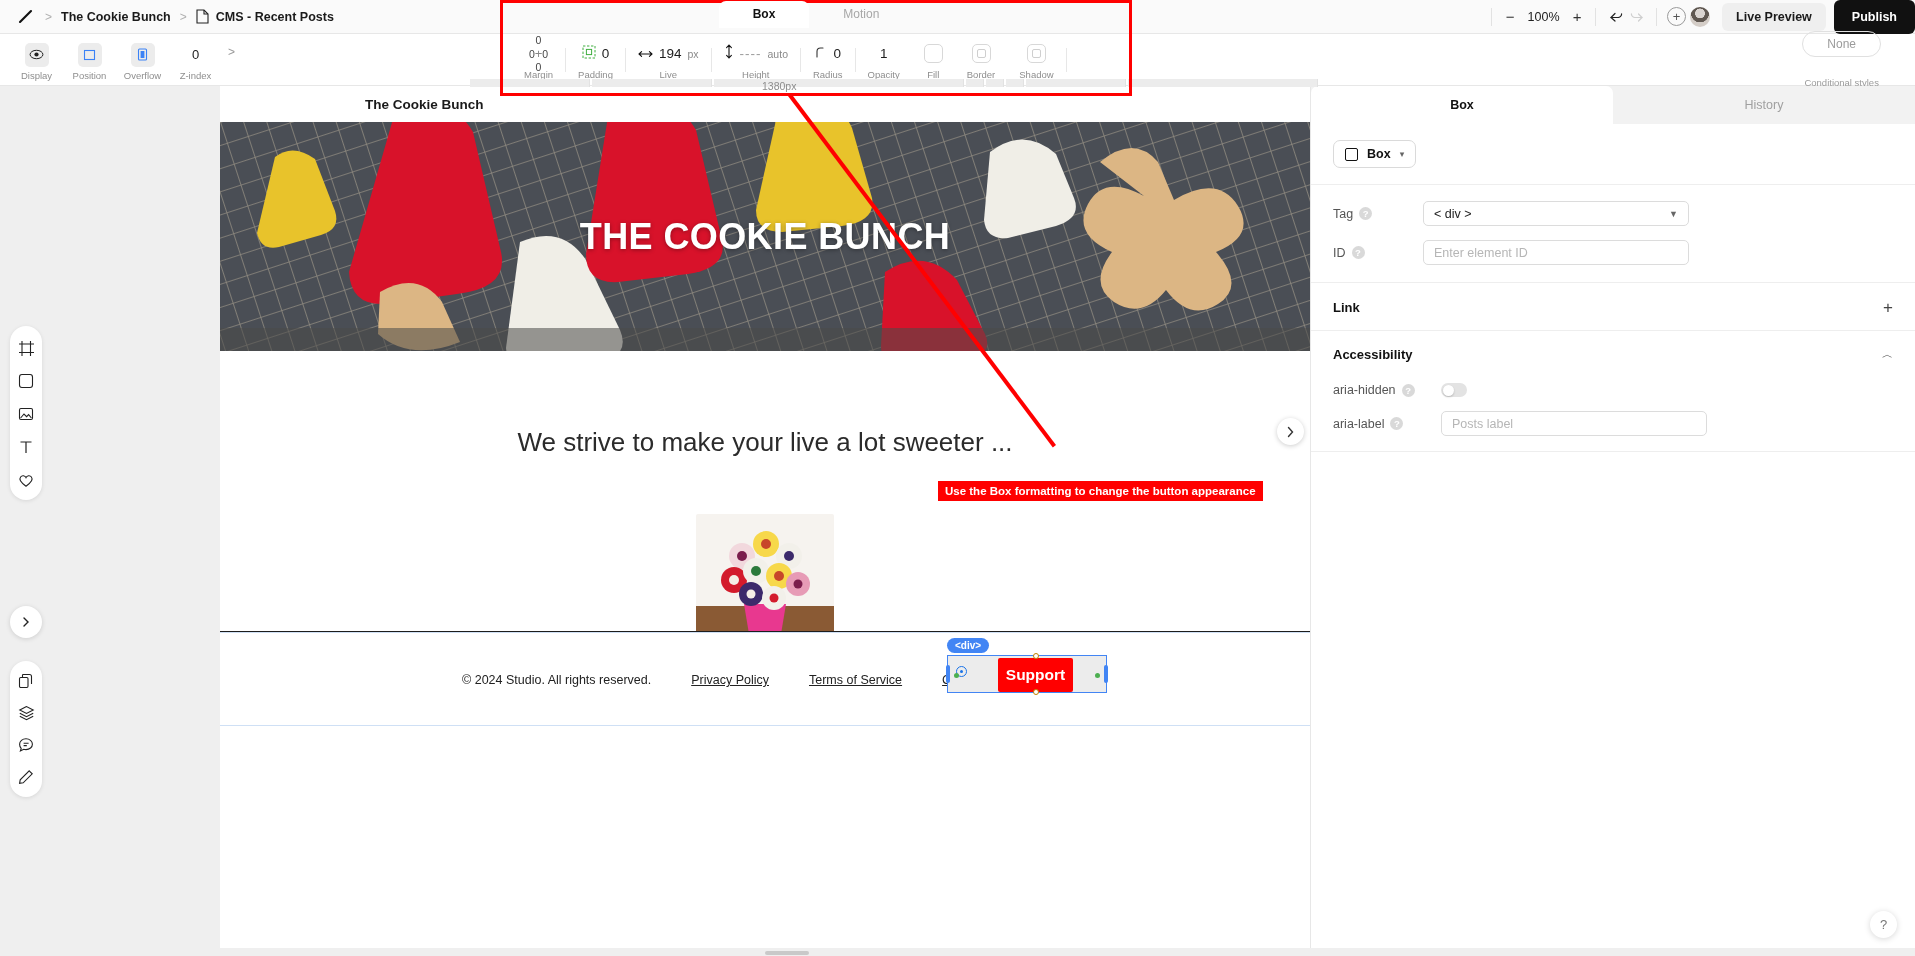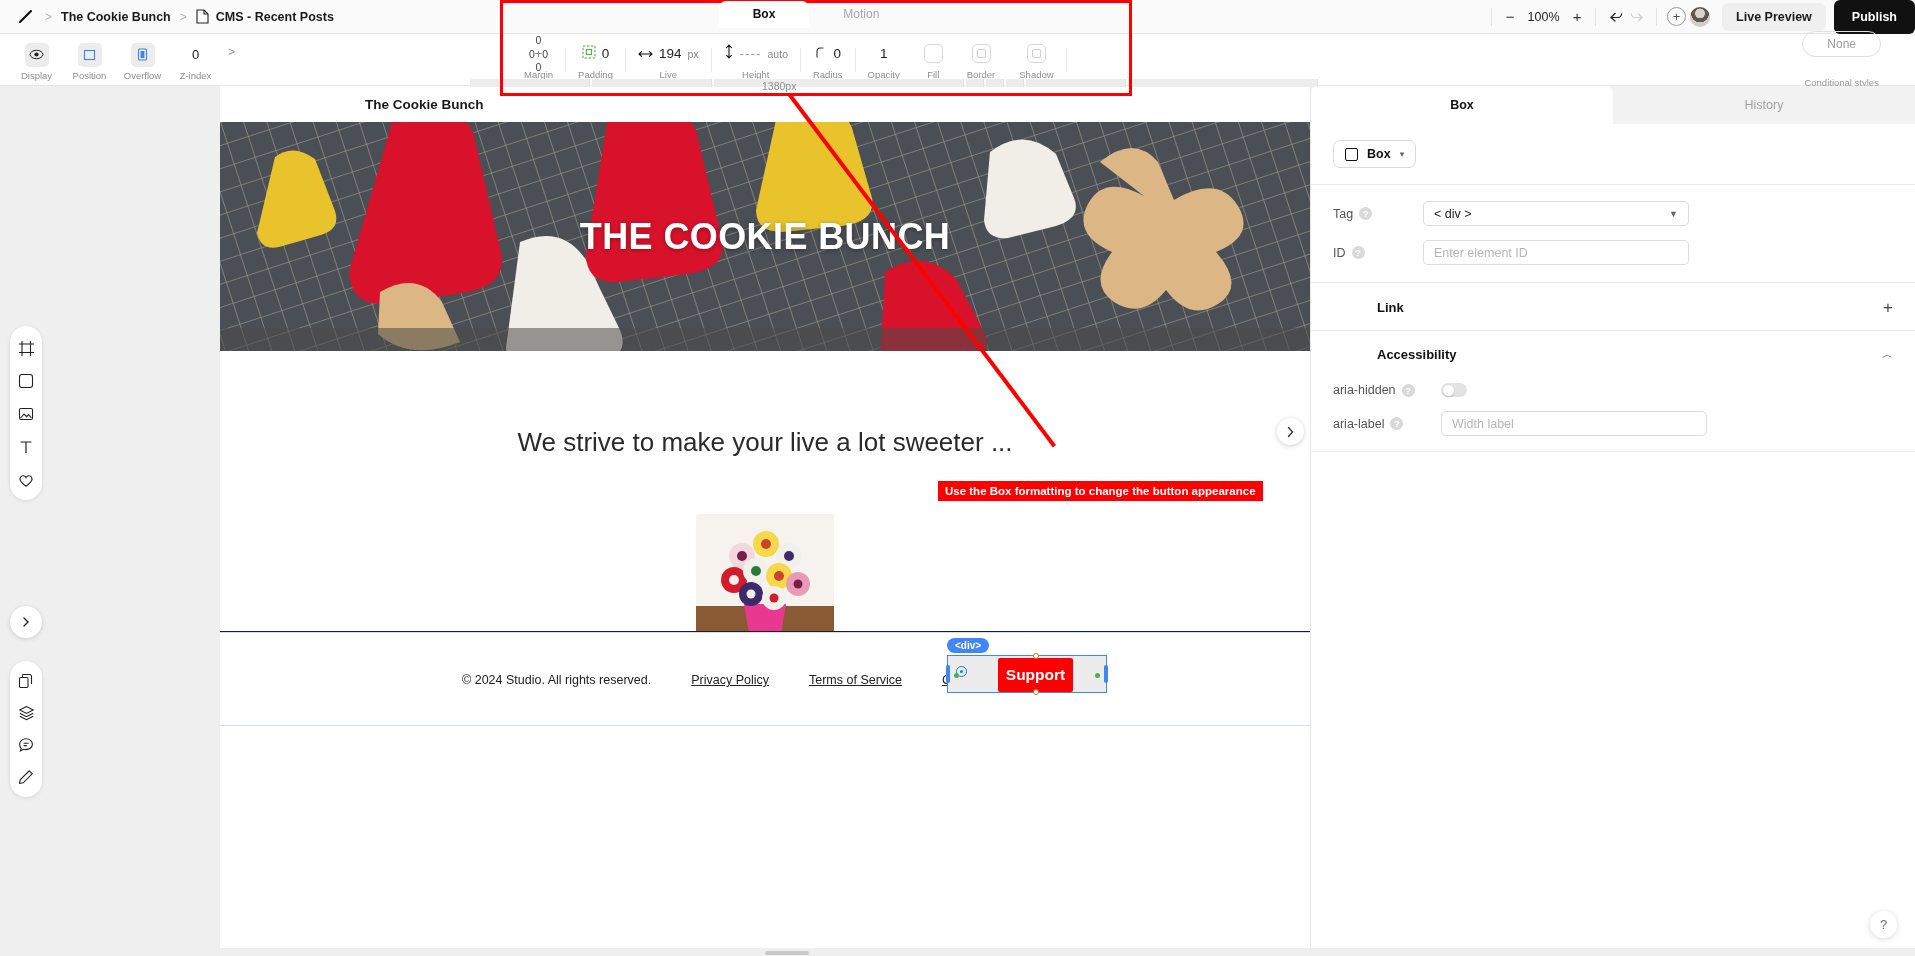--- a/index.html
+++ b/index.html
@@ -165,21 +165,21 @@
   .boxsel-lab { font-size: 12.5px; font-weight: 700; color:#111; }
   .rdiv { height:1px; background:#eee; margin: 0; }
   .frow { display:flex; align-items:center; padding: 7px 22px; gap: 20px; }
   .flabel { font-size: 12.5px; color:#555; width: 70px; display:flex; align-items:center; gap:6px; }
   .qmark { width: 13px; height: 13px; border-radius:50%; background:#d9d9d9; color:#fff; font-size: 9.5px; font-weight:700; display:flex;align-items:center;justify-content:center; }
   .finput { flex:1; max-width: 266px; height: 25px; border:1px solid #dcdcdc; border-radius: 5px; display:flex; align-items:center; padding: 0 10px; font-size: 12.5px; color:#222; }
   .finput.ph { color:#b6b6b6; }
   .fsel { justify-content: space-between; }
   .caret { color:#666; font-size: 9px; }
   .secrow { display:flex; align-items:center; justify-content:space-between; padding: 16px 22px 14px; }
-  .sectitle { font-size: 13px; font-weight:700; color:#111;margin-left:44px; }
+  .sectitle { font-size: 13px; font-weight:700; color:#111; }
   .plus-ic { font-size: 17px; color:#444; line-height: 1; }
   .chev-up { font-size: 11px; color:#444; }
   .toggle { width: 26px; height: 14px; border-radius: 8px; background:#e3e3e3; position:relative; }
   .toggle i { position:absolute; left: 1.5px; top: 1.5px; width: 11px; height: 11px; border-radius:50%; background:#fff; box-shadow:0 1px 2px rgba(0,0,0,.2); display:block;}
   .help-fab { position:absolute; right: 18px; bottom: 18px; width: 27px; height: 27px; border-radius: 50%;
               background:#fff; box-shadow:0 1px 6px rgba(0,0,0,.16); display:flex;align-items:center;justify-content:center;
               font-size:13px; color:#777; }
 
   .hbottom { position:absolute; left: 0; bottom: 0; width: 1915px; height: 8px; background:#efefef; }
   .hbar { position:absolute; bottom: 1px; left: 765px; width: 44px; height: 4px; background:#c9c9c9; border-radius:2px;}
@@ -617,21 +617,21 @@
       </span>
       <span class="toggle">
           <i></i>
         </span>
     </div>
     <div class="frow">
       <span class="flabel" style="width:88px">
         <span>aria-label</span>
         <span class="qmark">?</span>
       </span>
-      <span class="finput ph">Width label</span>
+      <span class="finput ph">Posts label</span>
     </div>
     <div class="rdiv" style="margin-top:8px"></div>
 
     <div class="help-fab">?</div>
   </div>
 
   <div class="hbottom">
     <div class="hbar"></div>
   </div>
 </div>

